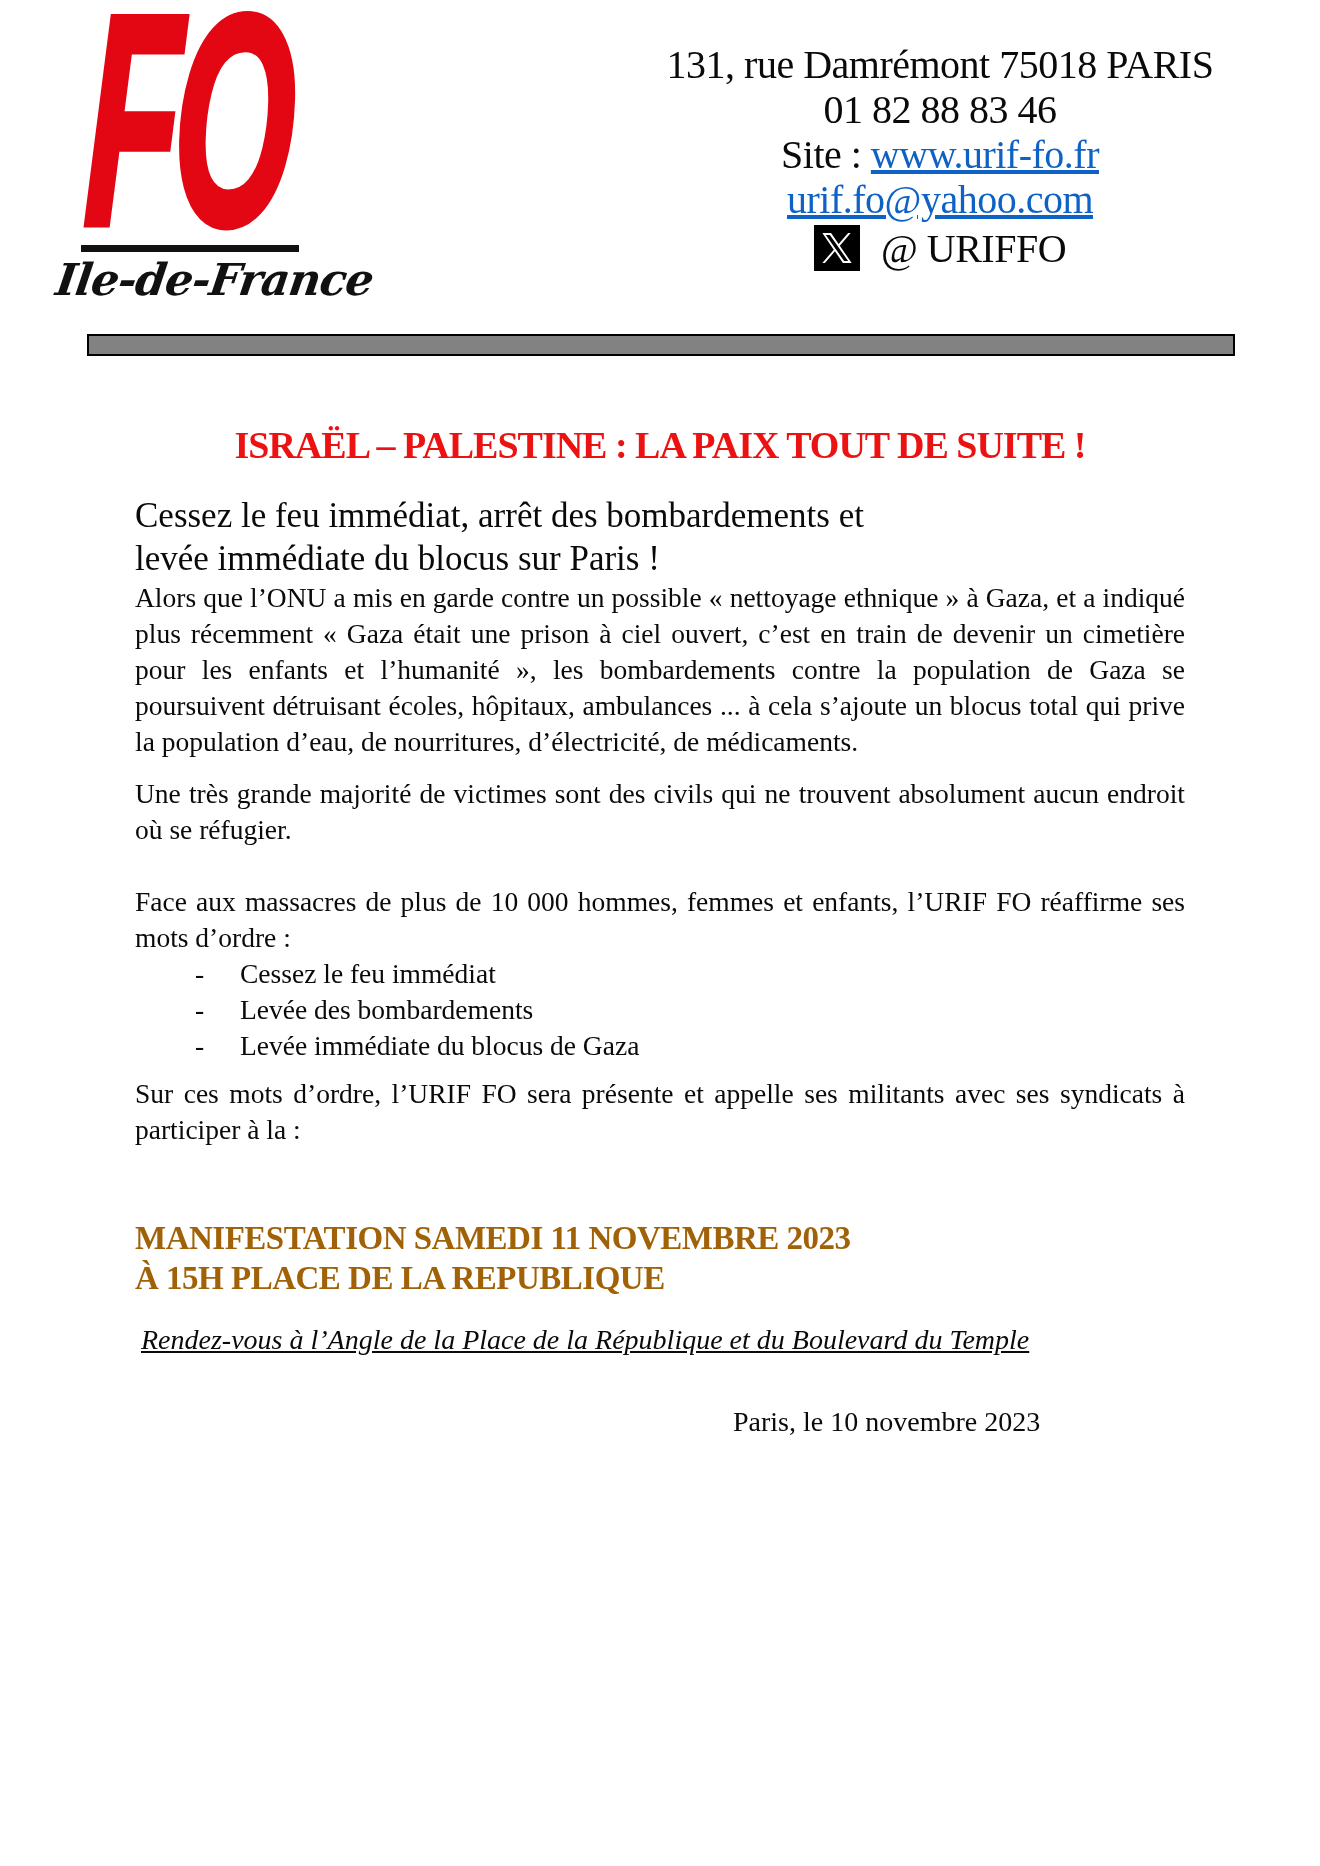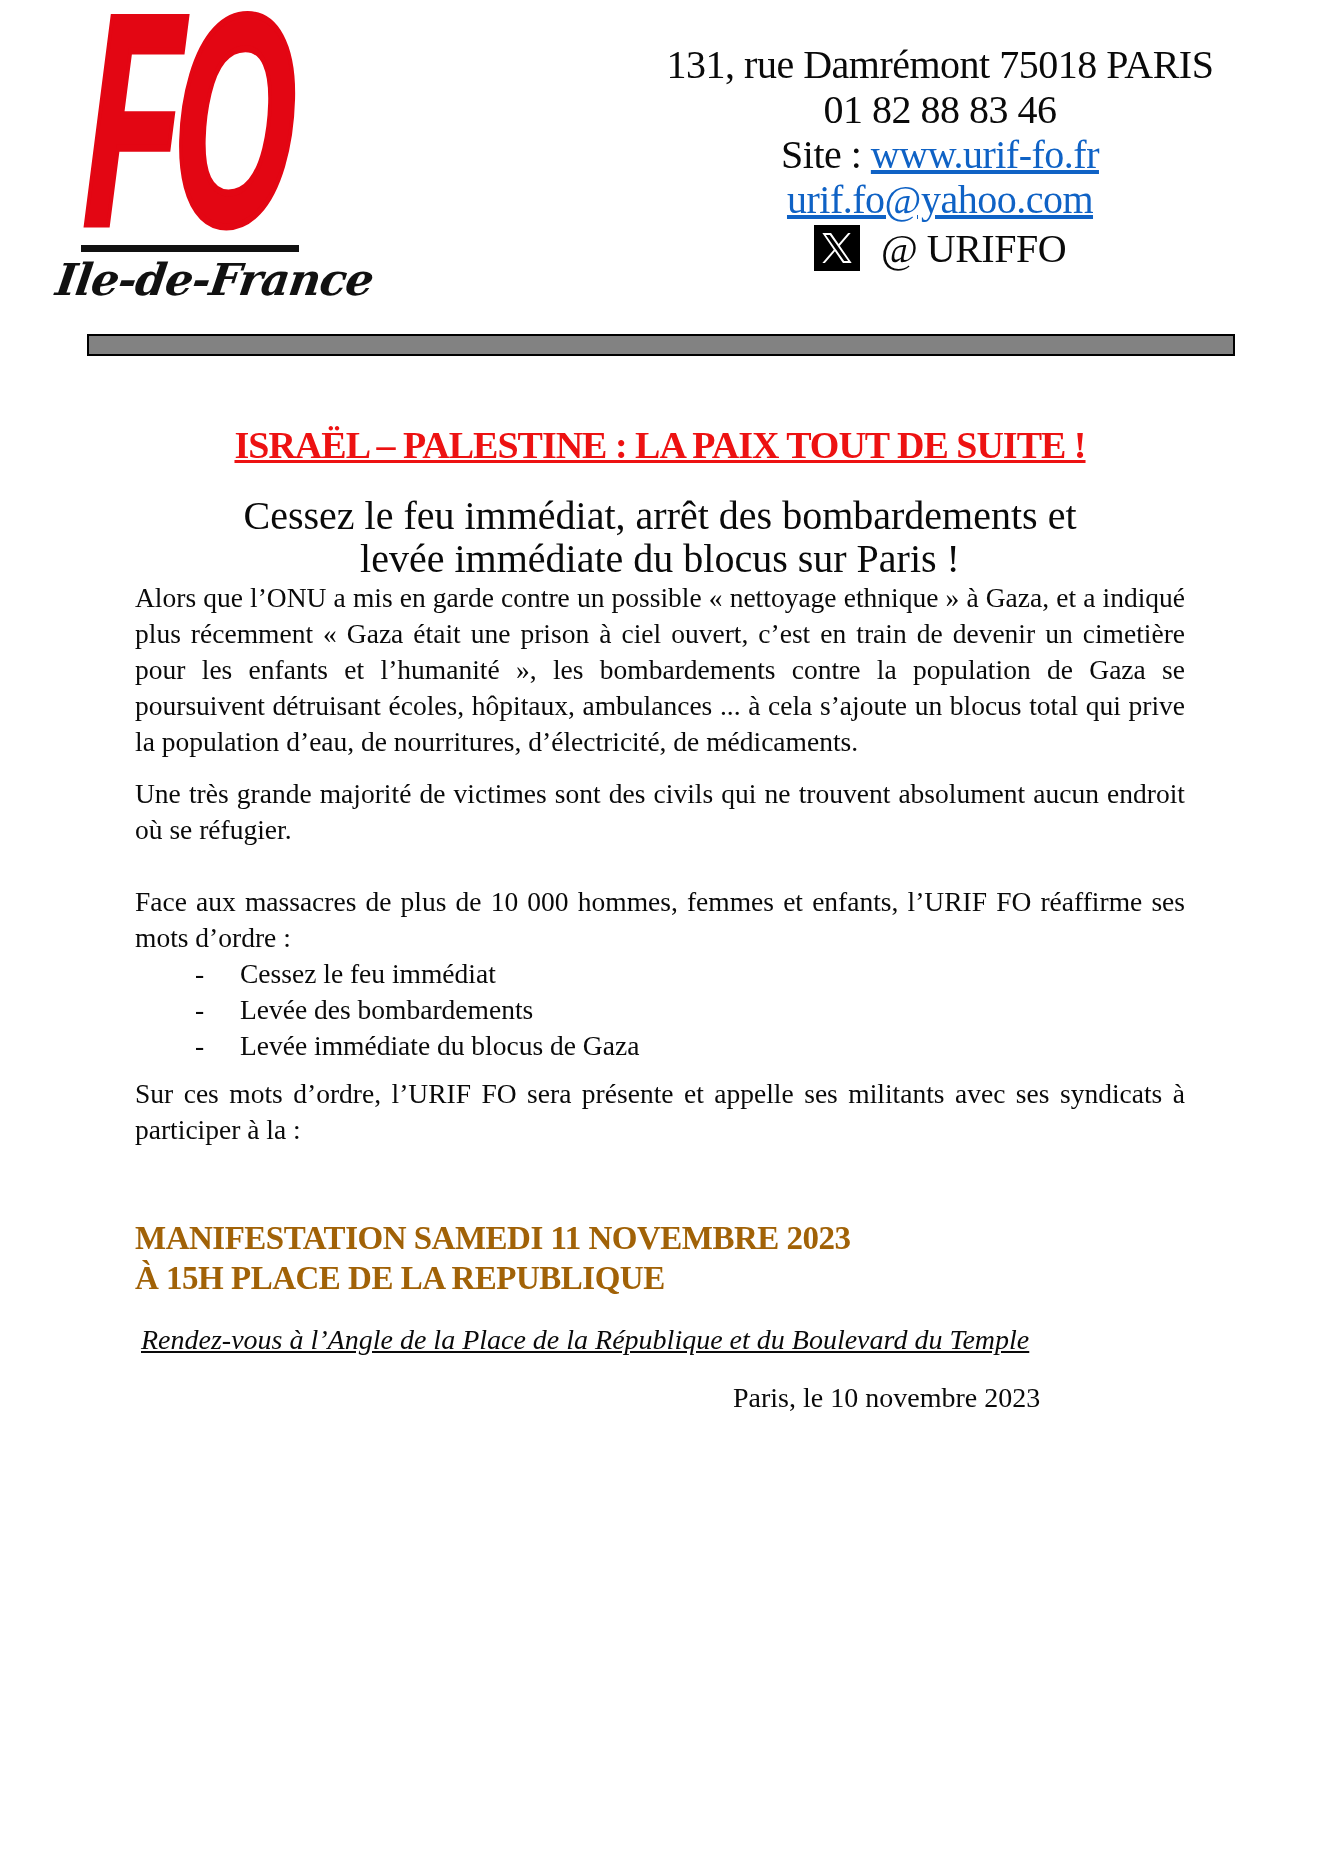--- a/index.html
+++ b/index.html
@@ -48,39 +48,39 @@
     background:#828282; border:2px solid #000;
   }
 
   
   .content {
     position:absolute; left:135px; top:0; width:1050px;
     font-size:27.5px; line-height:36px; padding-top:428px;
   }
   .doc-title {
     text-align:center; color:#ed1212; font-weight:bold;
-    font-size:38px; line-height:34px; letter-spacing:-1px;text-decoration:underline;
+    font-size:38px; line-height:34px; letter-spacing:-1px;
   }
-  .subtitle { margin-top:32px; text-align:center; font-size:40px; line-height:43px; }
+  .subtitle { margin-top:32px; font-size:35px; line-height:43px; }
   .para { text-align:justify; }
   .p1 { }
   .p2 { margin-top:16px; }
   .p3 { margin-top:36px; }
   .bullet { display:flex; }
   .bullet .dash { margin-left:60px; width:45px; flex:0 0 auto; }
   .p4 { margin-top:12px; }
   .manif {
     margin-top:70px; text-align:left; color:#a16207; font-weight:bold;
     font-size:33px; line-height:40px; letter-spacing:-0.5px;
   }
   .rendezvous {
     margin-top:24px; padding-left:6px;
     font-style:italic; text-decoration:underline; font-size:28px; line-height:36px;
   }
-  .dateline { margin-top:22px; padding-left:598px; font-size:28px; line-height:36px; }
+  .dateline { margin-top:46px; padding-left:598px; font-size:28px; line-height:36px; }
 </style>
 </head>
 <body>
 
 <div class="page">
 
   <div class="logo-block">
     <div class="logo-fo">FO</div>
     <div class="logo-rule"></div>
     <div class="logo-script">Ile-de-France</div>

